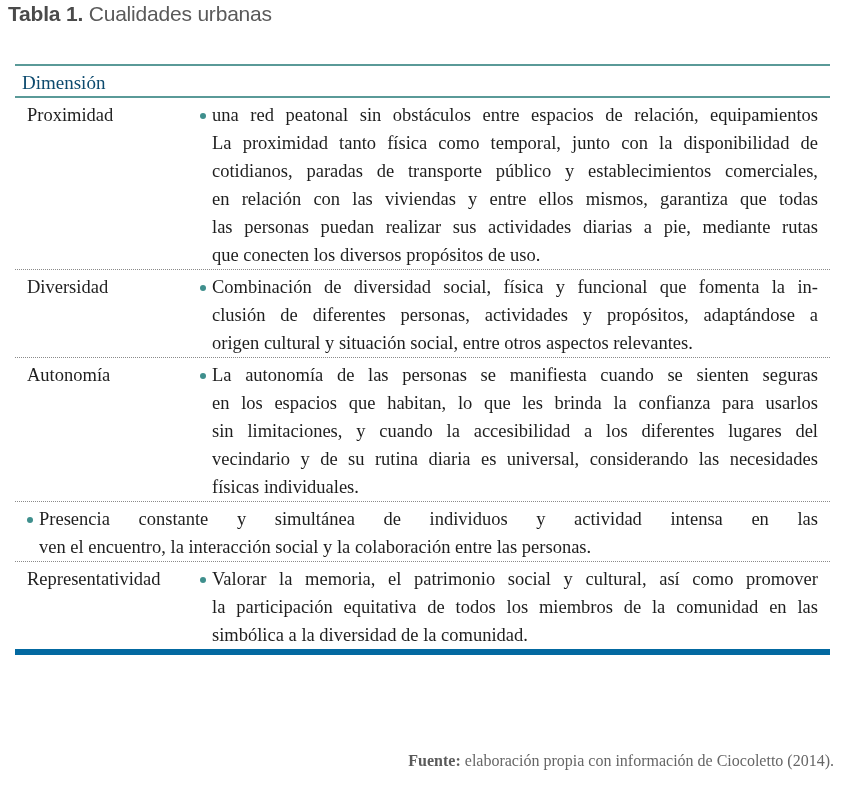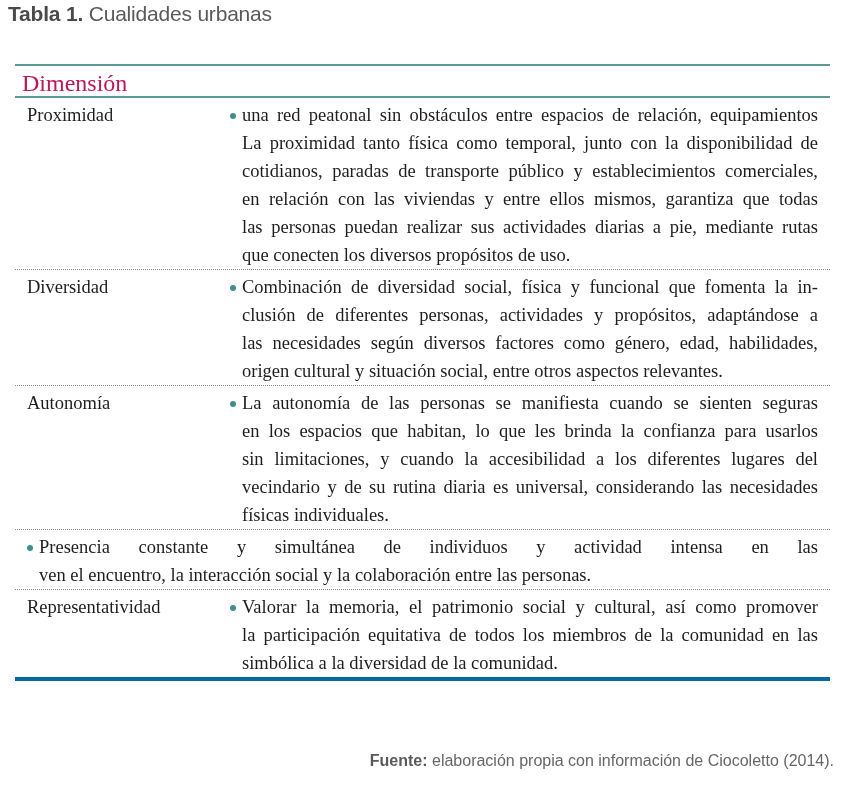--- a/index.html
+++ b/index.html
@@ -41,43 +41,42 @@
     }
     .rule-top {
       height: 0;
       border-top: 2px solid #5a9a98;
     }
     .header-row {
       display: flex;
       height: 30px;
       align-items: flex-end;
       border-bottom: 2px solid #5a9a98;
-      font-size: 24px;
-      color: #be185d;
+      font-size: 19px;
+      color: #0c4a6e;
       padding-bottom: 0;
     }
     .header-row .h-dim {
       width: 173px;
       padding-left: 7px;
       box-sizing: border-box;
       line-height: 26px;
     }
     .header-row .h-def {
       flex: 1;
       line-height: 26px;
     }
     .row {
       display: flex;
       border-bottom: 1px dotted #8a8a8a;
       box-sizing: border-box;
       padding-top: 3px;
-      gap: 30px;
     }
     .row.last {
-      border-bottom: 4px solid #0369a1;
+      border-bottom: 6px solid #0369a1;
     }
     .row .dim {
       width: 173px;
       padding-left: 12px;
       box-sizing: border-box;
       font-size: 18.5px;
       line-height: 28px;
       white-space: nowrap;
     }
     .row .def {
@@ -113,21 +112,21 @@
       text-align-last: justify;
       white-space: nowrap;
     }
     .row .text .line.end {
       text-align-last: left;
     }
     .source {
       position: absolute;
       right: 8px;
       top: 752px;
-      font-family: Liberation Sans, sans-serif;
+      font-family: Liberation Serif, serif;
       font-size: 16px;
       color: #666666;
       white-space: nowrap;
     }
     .source .src-label {
       font-weight: bold;
       color: #5a5a5a;
     }
   </style>
 </head>
@@ -162,21 +161,20 @@
 
   <div class="row">
     <div class="dim">Diversidad</div>
     <div class="def">
       <div class="bullet">
           <span></span>
         </div>
       <div class="text">
         <span class="line">Combinación de diversidad social, física y funcional que fomenta la in-</span>
         <span class="line">clusión de diferentes personas, actividades y propósitos, adaptándose a</span>
-        <span class="line">las necesidades según diversos factores como género, edad, habilidades,</span>
         <span class="line end">origen cultural y situación social, entre otros aspectos relevantes.</span>
       </div>
     </div>
   </div>
 
   <div class="row">
     <div class="dim">Autonomía</div>
     <div class="def">
       <div class="bullet">
           <span></span>

